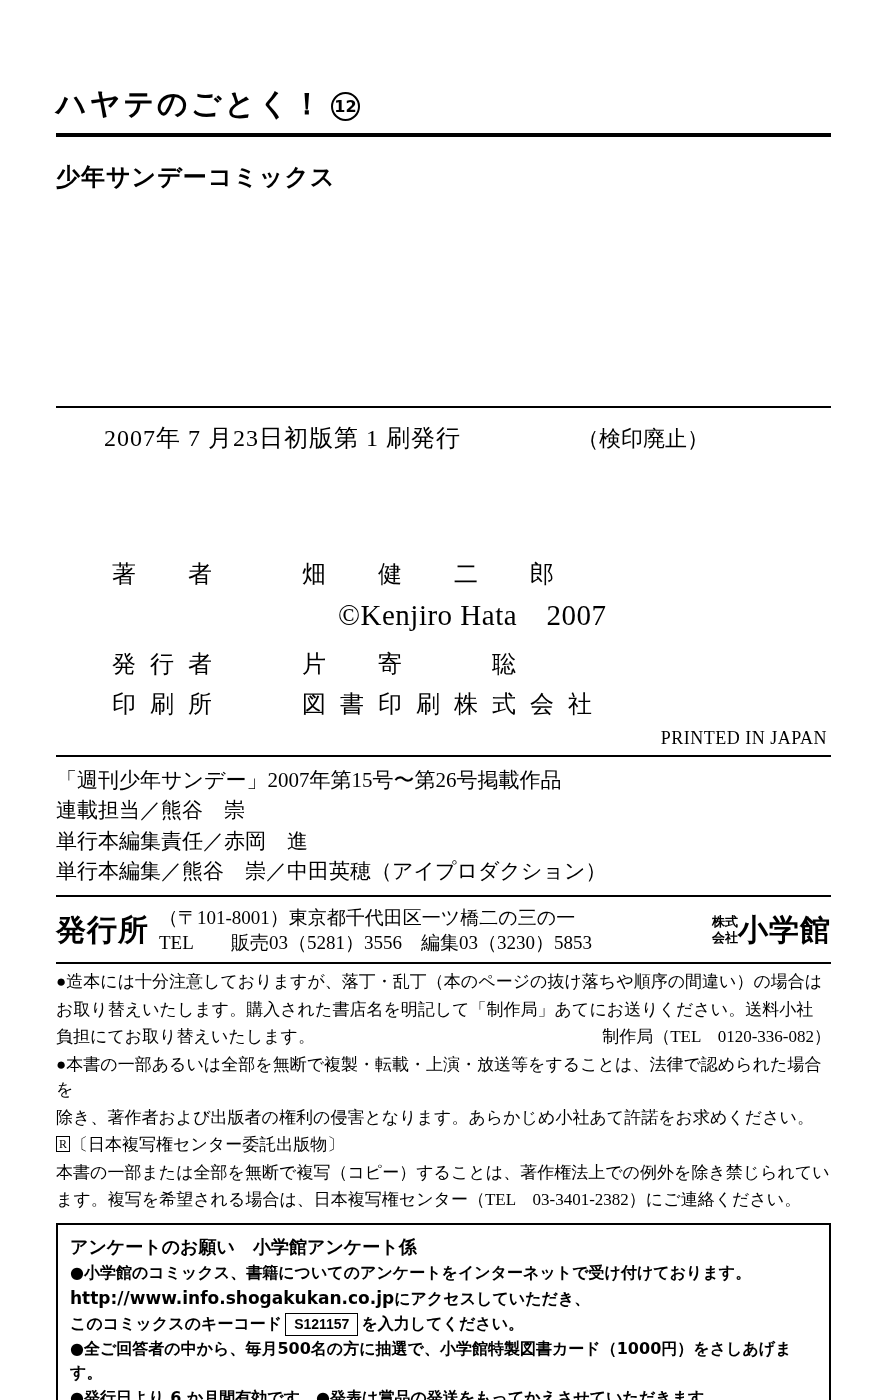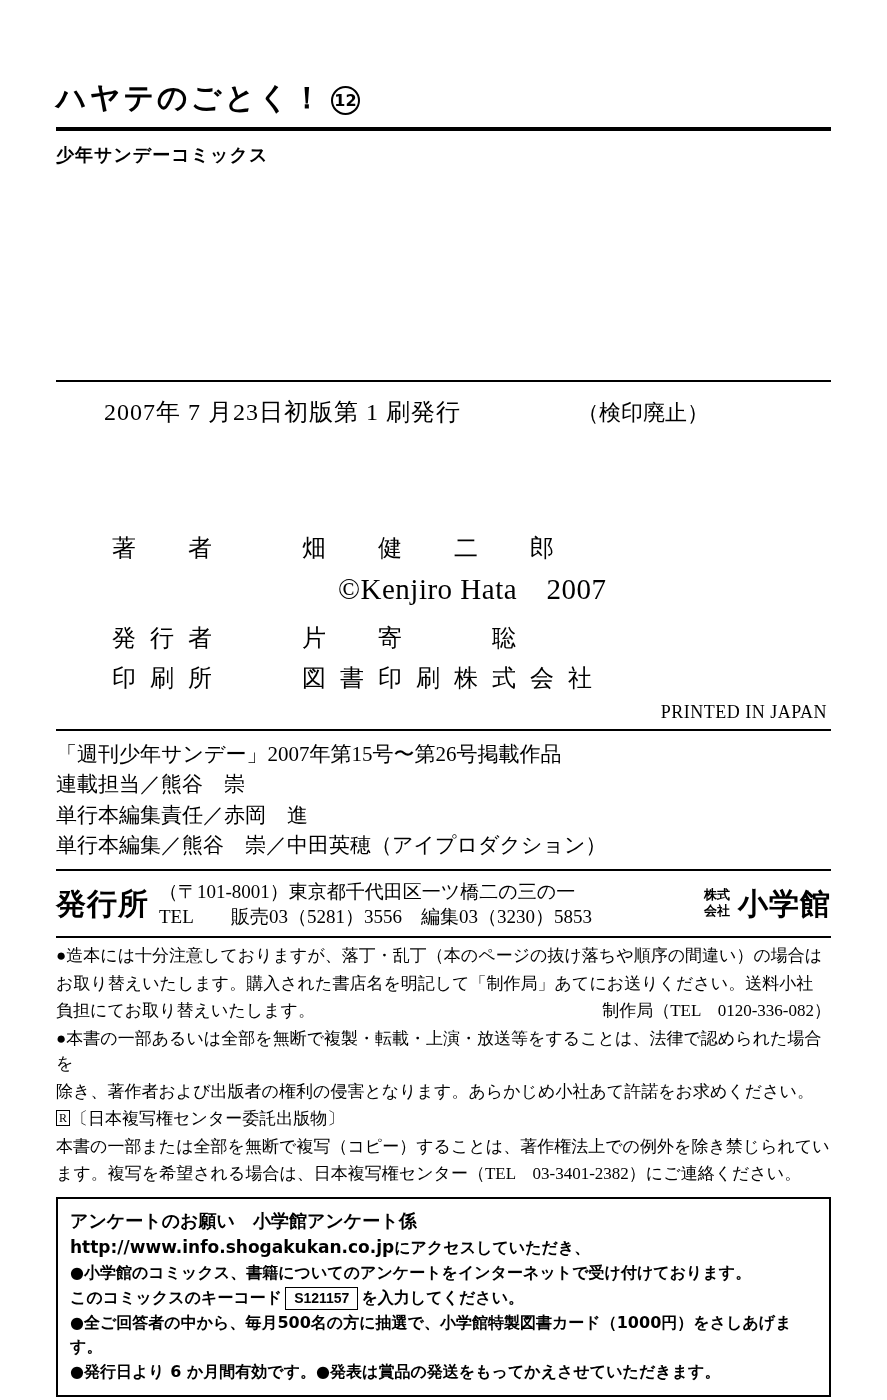--- a/index.html
+++ b/index.html
@@ -13,21 +13,21 @@
     font-family: "Liberation Serif", "DejaVu Serif", serif;
     color: #000000;
     position: relative;
     overflow: hidden;
   }
   .page {
     position: relative;
     width: 887px;
     height: 1400px;
     box-sizing: border-box;
-    padding: 0 56px;
+    padding: 6px 56px;
   }
 
   
   .title-row {
     display: flex;
     align-items: baseline;
     padding-top: 78px;
   }
   .title-main {
     font-family: "DejaVu Sans", sans-serif;
@@ -50,23 +50,23 @@
     position: relative;
     top: -2px;
   }
   .rule-thick {
     border-top: 4px solid #000;
     margin-top: 8px;
   }
   .subtitle {
     font-family: Liberation Sans, sans-serif;
     font-weight: bold;
-    font-size: 18px;
+    font-size: 24px;
     letter-spacing: 1px;
-    margin-top: 12px;
+    margin-top: 24px;
   }
 
   
   .pub-sep {
     border-top: 2px solid #000;
     margin-top: 213px;
   }
   .pub-row {
     display: flex;
     align-items: baseline;
@@ -143,26 +143,25 @@
     font-size: 30px;
     letter-spacing: 1px;
   }
   .publisher-addr {
     margin-left: 10px;
     font-size: 19px;
     line-height: 1.35;
     flex: 1;
   }
   .kabushiki {
-    font-family: Liberation Mono, monospace;
+    font-family: Liberation Sans, sans-serif;
     font-weight: bold;
     font-size: 13px;
     line-height: 1.25;
     text-align: center;
-    margin-right: 8px;
   }
   .publisher-name {
     font-family: "DejaVu Sans", sans-serif;
     font-weight: bold;
     font-size: 30px;
     letter-spacing: 1px;
   }
   .pub-sep3 {
     border-top: 2px solid #000;
     margin-top: 6px;
@@ -298,24 +297,24 @@
     <p><span class="boxR">R</span><span>〔日本複写権センター委託出版物〕</span></p>
     <p>本書の一部または全部を無断で複写（コピー）することは、著作権法上での例外を除き禁じられてい</p>
     <p>ます。複写を希望される場合は、日本複写権センター（TEL　03-3401-2382）にご連絡ください。</p>
   </div>
 
   <div class="survey">
     <div class="survey-head">
       <span>アンケートのお願い</span>
       <span class="sub">小学館アンケート係</span>
     </div>
+    <p>●小学館のコミックス、書籍についてのアンケートをインターネットで受け付けております。</p>
     <p>
       <span class="url">http://www.info.shogakukan.co.jp</span><span>にアクセスしていただき、</span>
     </p>
-    <p>●小学館のコミックス、書籍についてのアンケートをインターネットで受け付けております。</p>
     <p>
       <span>このコミックスのキーコード</span><span class="keycode">S121157</span><span>を入力してください。</span>
     </p>
     <p>●全ご回答者の中から、毎月500名の方に抽選で、小学館特製図書カード（1000円）をさしあげます。</p>
     <p>●発行日より 6 か月間有効です。●発表は賞品の発送をもってかえさせていただきます。</p>
   </div>
 
 </div>
 
 </body></html>

